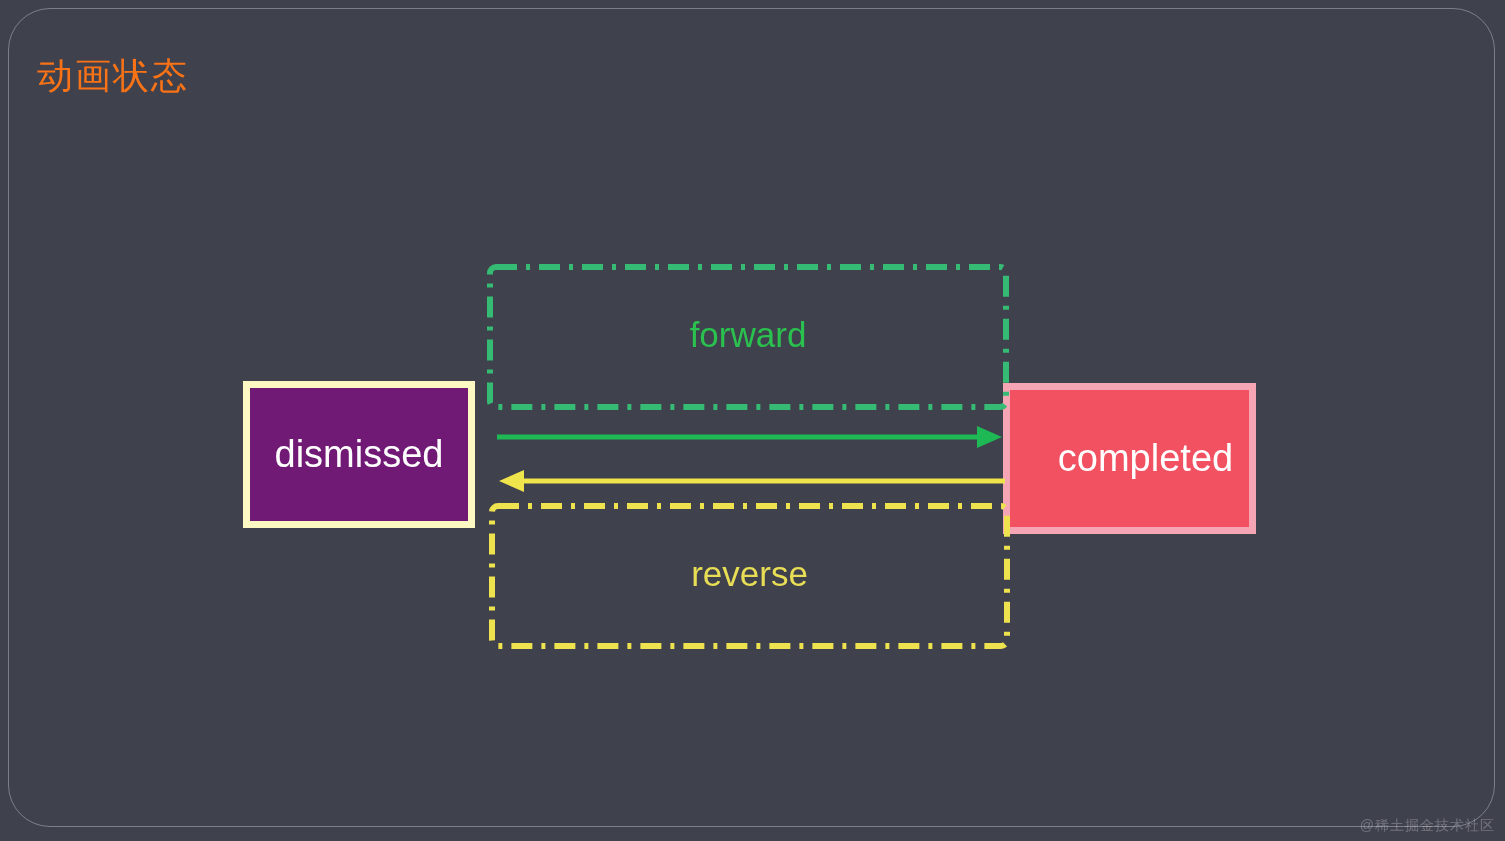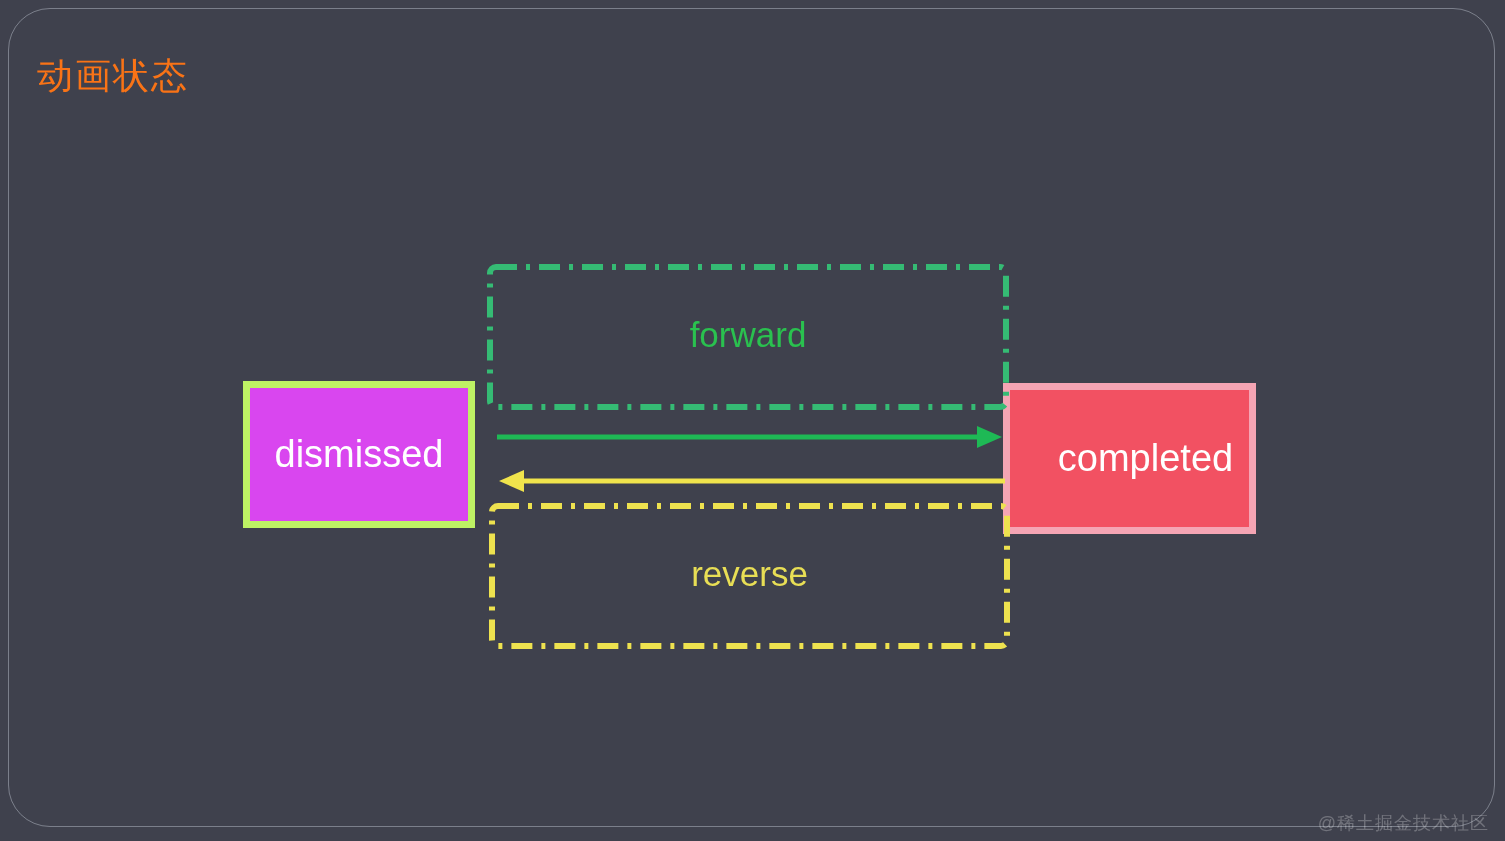--- a/index.html
+++ b/index.html
@@ -45,22 +45,22 @@
     justify-content: center;
     color: #ffffff;
     font-size: 38px;
     z-index: 2;
   }
   .state-dismissed {
     left: 243px;
     top: 381px;
     width: 232px;
     height: 147px;
-    background: #d946ef;
-    border: 7px solid #bef264;
+    background: #701a75;
+    border: 7px solid #fef9c3;
   }
   .state-completed {
     left: 1003px;
     top: 383px;
     width: 253px;
     height: 151px;
     background: #f25162;
     border: 7px solid #f5a5b4;
     padding-left: 32px;
   }
@@ -89,23 +89,23 @@
   }
   .transition-label.reverse {
     left: 492px;
     top: 506px;
     width: 515px;
     height: 136px;
     color: #e8de55;
   }
   .watermark {
     position: absolute;
-    right: 16px;
+    right: 10px;
     bottom: 6px;
-    font-size: 18px;
+    font-size: 14px;
     color: rgba(255, 255, 255, 0.26);
     letter-spacing: 1px;
     z-index: 6;
   }
 </style>
 </head>
 <body>
 
 <div class="stage">
 

